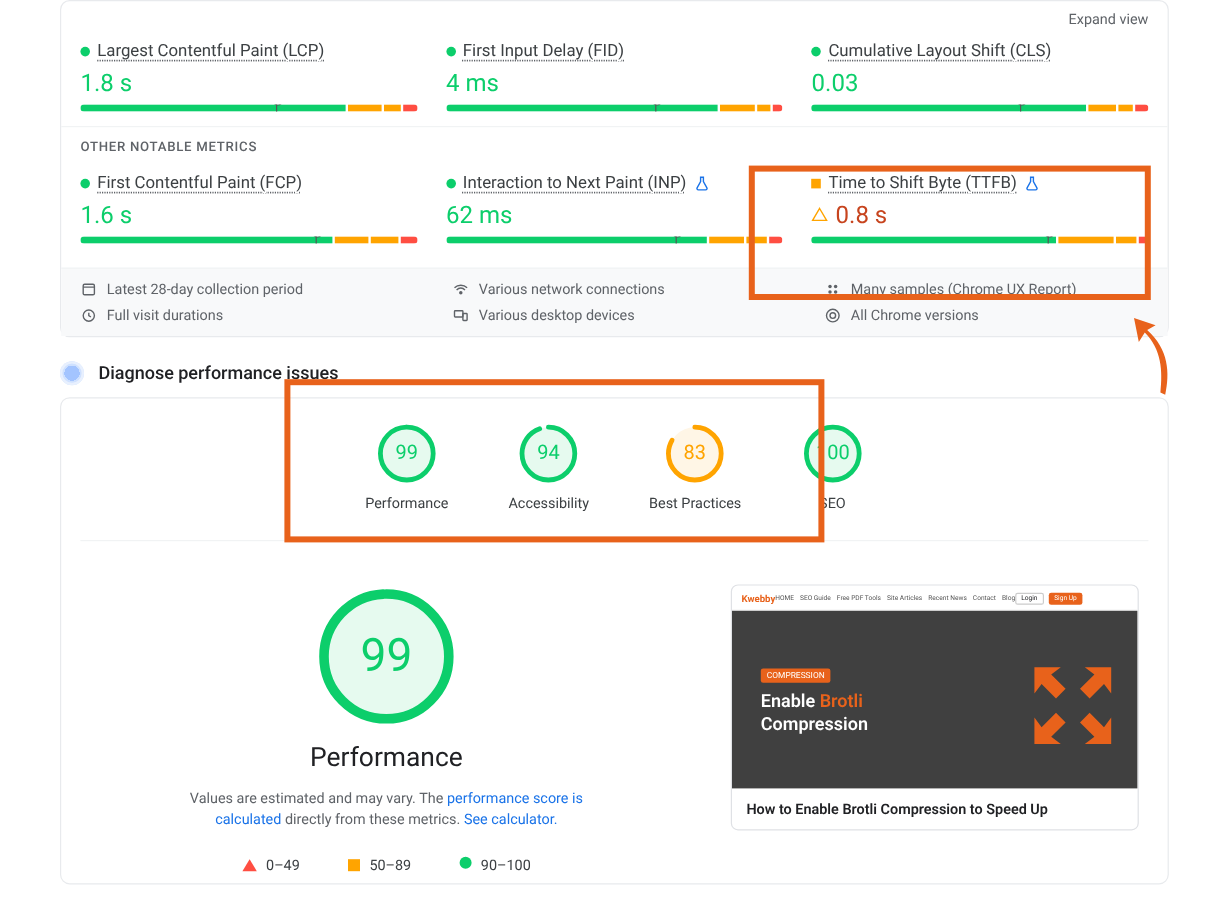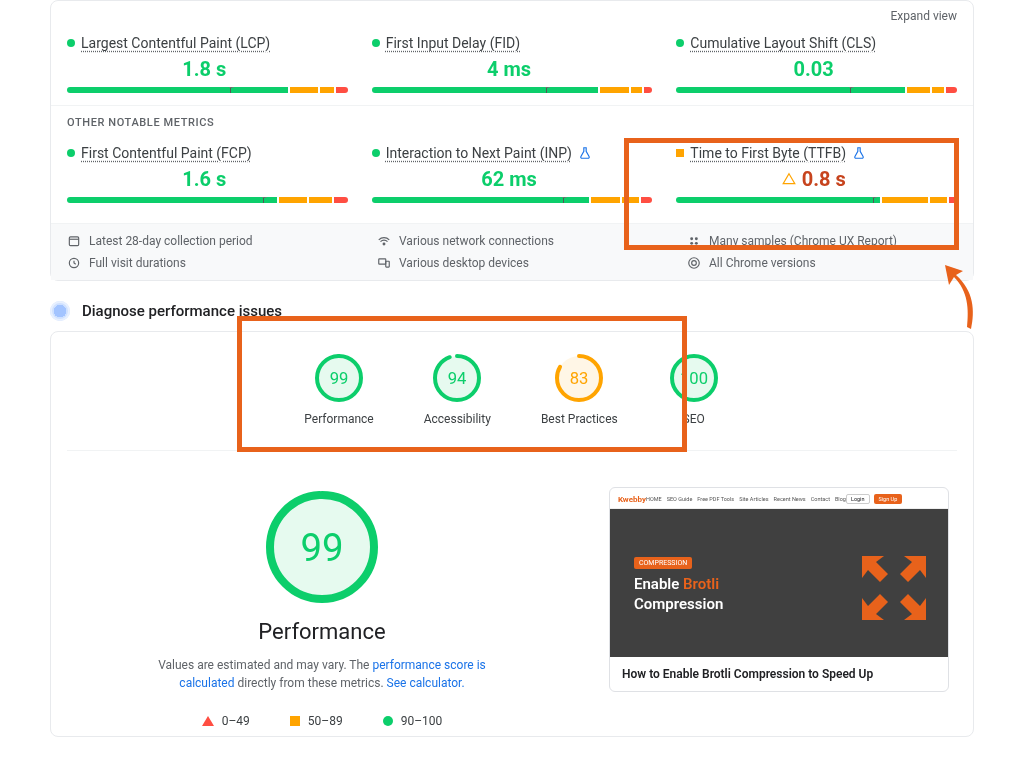--- a/index.html
+++ b/index.html
@@ -51,25 +51,25 @@
     display: inline-block;
   }
   .metric-label {
     text-decoration: underline dotted #5f6368;
     text-underline-offset: 3px;
     font-size: 14px;
     color: #3c4043;
   }
   .metric-value-row {
     display: flex;
-    justify-content: center;
+    justify-content: flex-start;
     align-items: center;
     gap: 6px;
     font-size: 20px;
-    font-weight: 700;
+    font-weight: 400;
     color: #0cce6b;
     padding-right: 6px;
   }
   .metric-value-row.amber { color: #c7441e; }
   .bar {
     display:flex; height:6px; border-radius:3px; overflow:hidden;
     width:100%;
     gap:2px;
     position:relative;
   }
@@ -303,21 +303,21 @@
       <span class="seg g" style="flex:76"></span>
       <span class="seg a" style="flex:10"></span>
       <span class="seg a" style="flex:6"></span>
       <span class="seg r" style="flex:4"></span>
       <span class="marker" style="left:68%"></span>
     </div>
   </div>
   <div class="metric">
     <div class="metric-head">
       <span class="square-amber"></span>
-      <span class="metric-label">Time to First Byte (TTFB)</span>
+      <span class="metric-label">Time to Shift Byte (TTFB)</span>
       <span class="experimental-icon">
          <svg width="14" height="14" viewBox="0 0 24 24" fill="none" stroke="currentColor" stroke-width="2">
               <path d="M9 3h6M10 3v6l-5 9a2 2 0 0 0 1.8 3h10.4a2 2 0 0 0 1.8-3l-5-9V3"></path>
             </svg>
        </span>
     </div>
     <div class="metric-value-row amber">
       <span>
          <svg width="14" height="14" viewBox="0 0 24 24" fill="none" stroke="#ffa400" stroke-width="2">
               <path d="M12 3 L22 20 H2 Z"></path>
@@ -474,21 +474,21 @@
       </div>
       <div class="legend">
         <span style="display:flex;align-items:center;gap:8px;">
             <span class="tri-red"></span>
             <span>0–49</span>
           </span>
         <span style="display:flex;align-items:center;gap:8px;">
             <span class="sq-amber"></span>
             <span>50–89</span>
           </span>
-        <span style="display:flex;align-items:center;gap:8px;">
+        <span style="display:flex;align-items:flex-start;gap:8px;">
             <span class="circ-green"></span>
             <span>90–100</span>
           </span>
       </div>
     </div>
 
     <div class="preview-card">
       <div class="preview-site">
         <span class="preview-logo">Kwebby</span>
         <span class="preview-nav" id="prev-nav">

